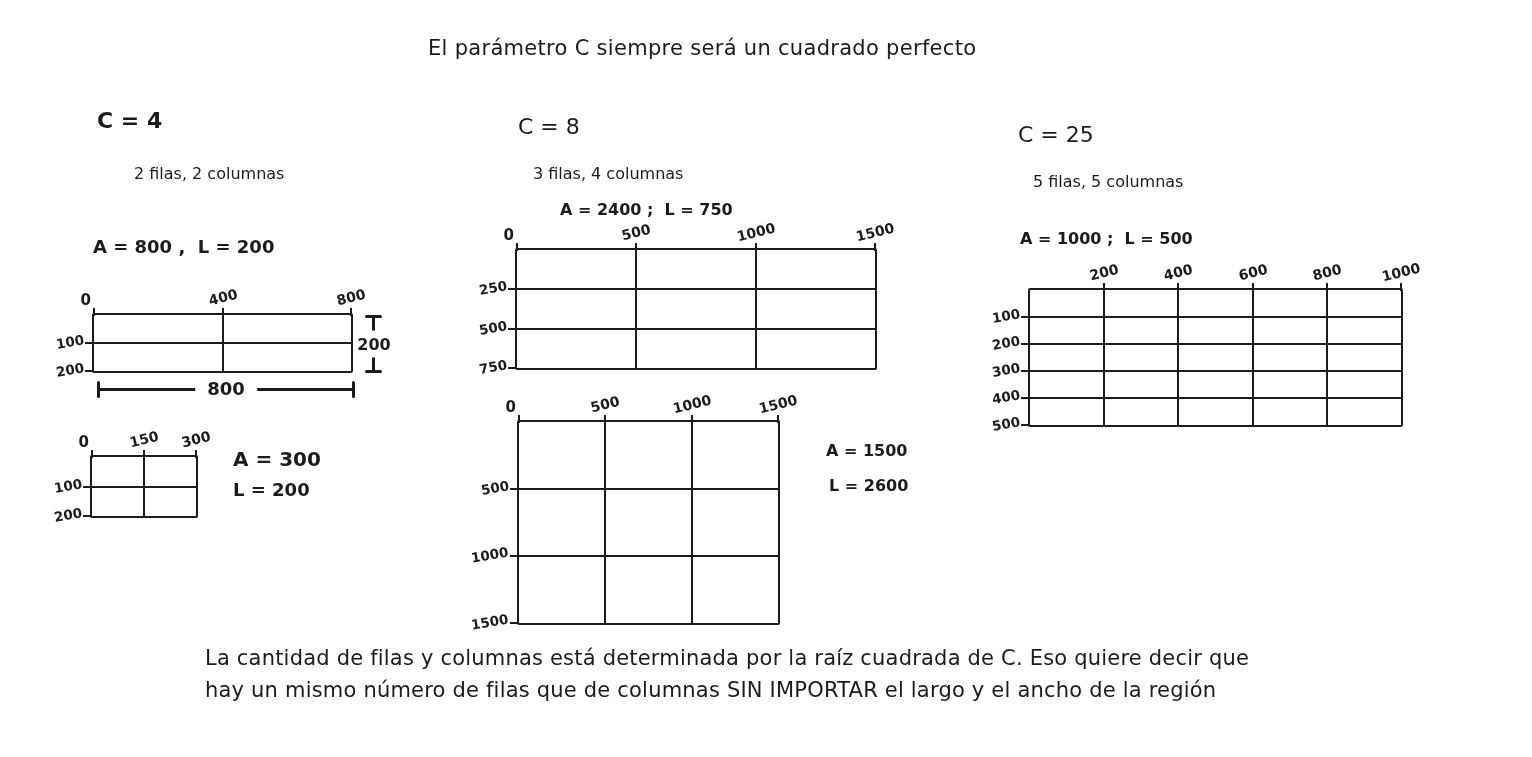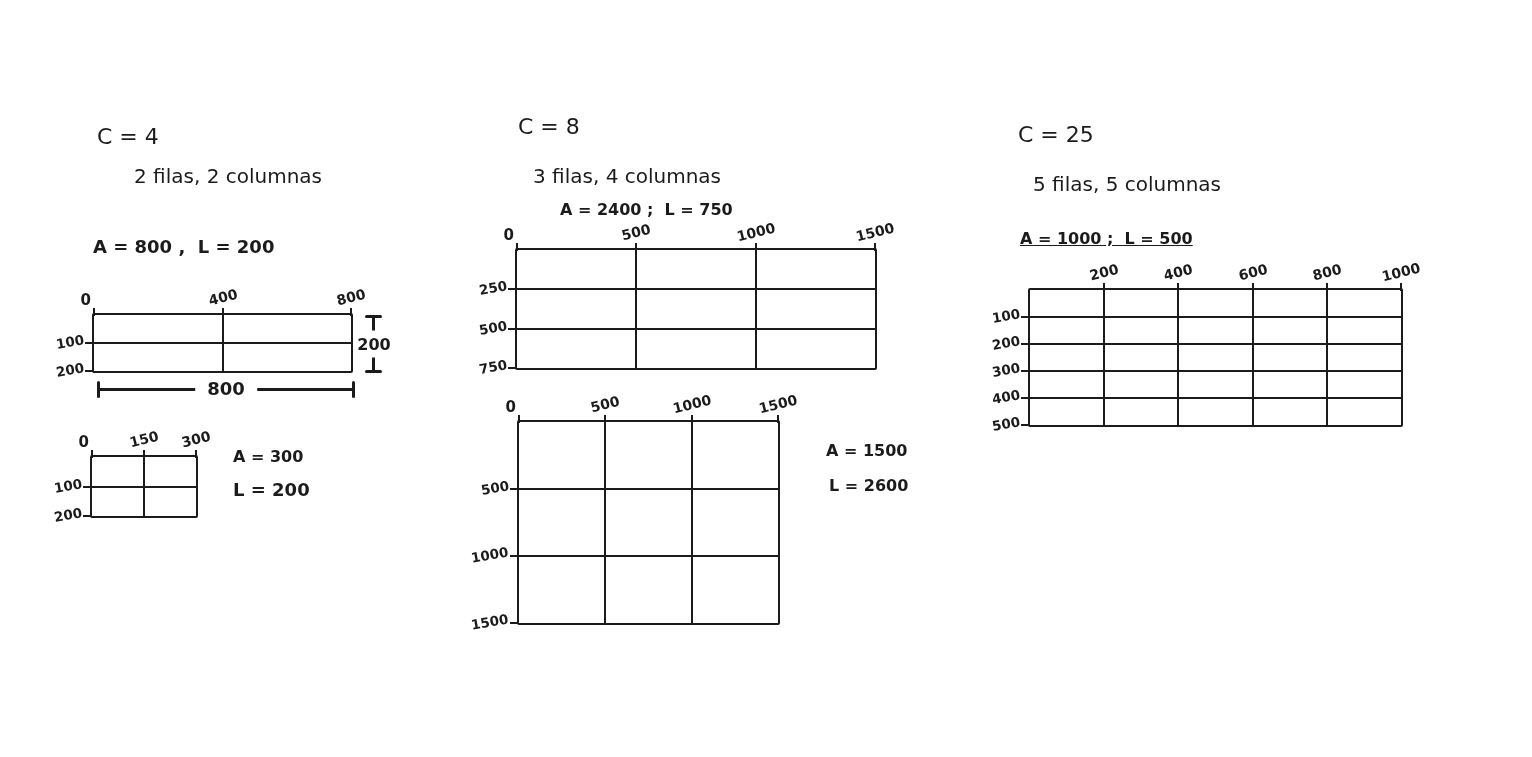--- a/index.html
+++ b/index.html
@@ -10,25 +10,25 @@
     color:#1b1b1b;
   }
   .canvas { position:relative; width:1532px; height:757px; background:#ffffff; }
 
   .title {
     position:absolute; left:428px; top:36px;
     font-size:21px; letter-spacing:.3px; white-space:nowrap;
   }
 
   .sec-head { position:absolute; font-size:22px; white-space:nowrap; }
-  .sec-head.c4  { left:97px;  top:124px; }
+  .sec-head.c4  { left:97px;  top:108px;font-weight:bold; }
   .sec-head.c9  { left:518px; top:114px; }
   .sec-head.c25 { left:1018px;top:122px; }
 
-  .sec-sub { position:absolute; font-size:20px; white-space:nowrap; }
+  .sec-sub { position:absolute; font-size:16px; white-space:nowrap; }
   .sec-sub.c4  { left:134px; top:164px; }
   .sec-sub.c9  { left:533px; top:164px; }
   .sec-sub.c25 { left:1033px;top:172px; }
 
   .grid-box {
     position:absolute; border:2px solid #1b1b1b; border-radius:2px;
     background:transparent;
   }
   .vline { position:absolute; top:0; bottom:0; width:2px; background:#1b1b1b; transform:translateX(-1px); }
   .hline { position:absolute; left:0; right:0; height:2px; background:#1b1b1b; transform:translateY(-1px); }
@@ -66,20 +66,21 @@
 
   .footer-line { position:absolute; left:205px; font-size:21px; white-space:nowrap; letter-spacing:.2px; }
   .footer-line.l1 { top:646px; }
   .footer-line.l2 { top:678px; }
 </style>
 </head>
 <body>
 
 <div class="canvas">
 
+  <div class="title">El parámetro C siempre será un cuadrado perfecto</div>
 
   <div class="sec-head c4">C = 4</div>
   <div class="sec-head c9">C = 8</div>
   <div class="sec-head c25">C = 25</div>
 
   <div class="sec-sub c4">2 filas, 2 columnas</div>
   <div class="sec-sub c9">3 filas, 4 columnas</div>
   <div class="sec-sub c25">5 filas, 5 columnas</div>
 
   <div class="dim-h">
@@ -89,20 +90,22 @@
     <div class="dim-label">800</div>
   </div>
 
   <div class="dim-v">
     <div class="bar"></div>
     <div class="cap-t"></div>
     <div class="cap-b"></div>
     <div class="dim-label">200</div>
   </div>
 
+  <div class="footer-line l1">La cantidad de filas y columnas está determinada por la raíz cuadrada de C. Eso quiere decir que</div>
+  <div class="footer-line l2">hay un mismo número de filas que de columnas SIN IMPORTAR el largo y el ancho de la región</div>
 
 <div class="grid-box" style="left: 92px; top: 313px; width: 261px; height: 60px;">
       <div class="vline" style="left: 50%;"></div>
       <div class="hline" style="top: 50%;"></div>
       <div class="tick-label top zero" style="left: 0%;">0</div>
       <div class="tickmark-top" style="left: 0%;"></div>
       <div class="tick-label top" style="left: 50%;">400</div>
       <div class="tickmark-top" style="left: 50%;"></div>
       <div class="tick-label top" style="left: 100%;">800</div>
       <div class="tickmark-top" style="left: 100%;"></div>
@@ -189,19 +192,19 @@
       <div class="tick-label left" style="top: 40%;">200</div>
       <div class="tickmark-left" style="top: 40%;"></div>
       <div class="tick-label left" style="top: 60%;">300</div>
       <div class="tickmark-left" style="top: 60%;"></div>
       <div class="tick-label left" style="top: 80%;">400</div>
       <div class="tickmark-left" style="top: 80%;"></div>
       <div class="tick-label left" style="top: 100%;">500</div>
       <div class="tickmark-left" style="top: 100%;"></div>
     </div>
     <div class="hand-label bold" style="left: 93px; top: 237px; font-size: 18px;">A = 800 ,  L = 200</div>
-    <div class="hand-label bold" style="left: 233px; top: 448px; font-size: 16px; text-align: right;">A = 300</div>
+    <div class="hand-label bold" style="left: 233px; top: 448px; font-size: 20px; text-align: right;">A = 300</div>
     <div class="hand-label bold" style="left: 233px; top: 480px; font-size: 18px;">L = 200</div>
     <div class="hand-label bold" style="left: 560px; top: 201px; font-size: 16px;">A = 2400 ;  L = 750</div>
     <div class="hand-label bold" style="left: 826px; top: 442px; font-size: 16px;">A = 1500</div>
     <div class="hand-label bold" style="left: 829px; top: 477px; font-size: 16px;">L = 2600</div>
-    <div class="hand-label bold" style="left: 1020px; top: 230px; font-size: 16px; text-decoration: underline;">A = 1000 ;  L = 500</div>
+    <div class="hand-label bold" style="left: 1020px; top: 230px; font-size: 16px;">A = 1000 ;  L = 500</div>
   </div>
 
 </body></html>

